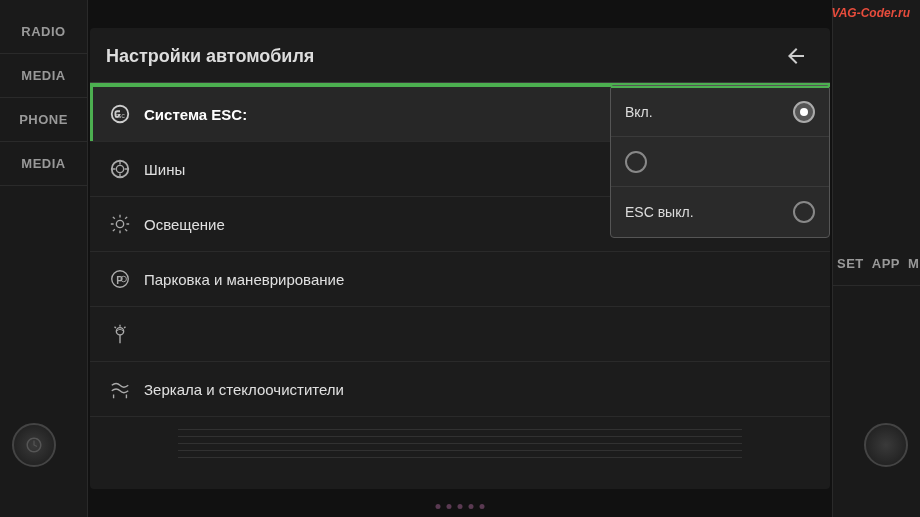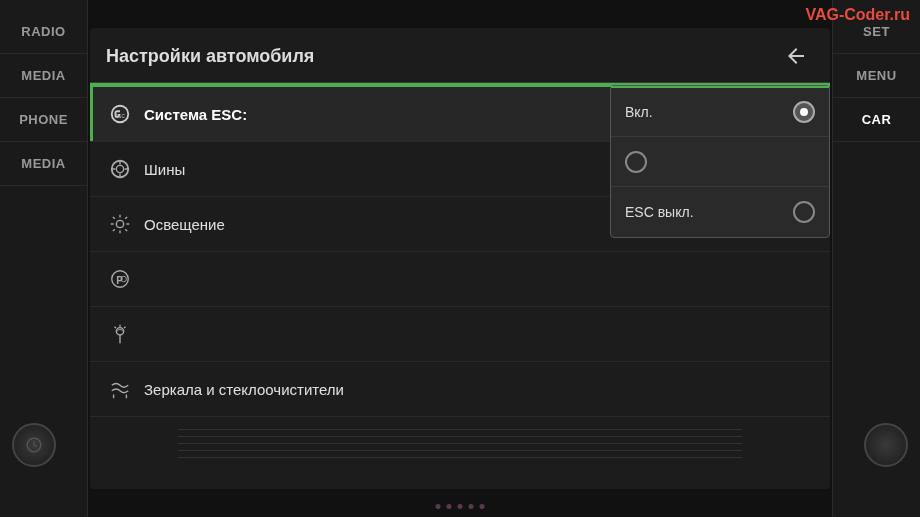--- a/index.html
+++ b/index.html
@@ -31,21 +31,22 @@
       border-radius: 4px;
       overflow: hidden;
     }
 
     
     .watermark {
       position: absolute;
       top: 6px;
       right: 10px;
       color: #ccc;
-      font-size: 16px;
+      font-size: 12px;
+      font-style: italic;
       z-index: 100;
       padding-left: 20px;
     }
     .watermark span { color: #e74c3c; font-weight: bold; }
 
     
     .left-nav {
       position: absolute;
       left: 0; top: 0; bottom: 0;
       width: 88px;
@@ -69,21 +70,21 @@
       border-bottom: 1px solid #2a2a2a;
     }
 
     
     .right-nav {
       position: absolute;
       right: 0; top: 0; bottom: 0;
       width: 88px;
       background: #1a1a1a;
       display: flex;
-      flex-direction: column;
+      flex-direction: row;
       align-items: center;
       padding-top: 10px;
       border-left: 1px solid #2a2a2a;
     }
 
     .right-nav-item {
       width: 100%;
       text-align: center;
       padding: 14px 4px;
       color: #999;
@@ -332,20 +333,21 @@
 
   <div class="left-nav">
     <div class="nav-item">RADIO</div>
     <div class="nav-item">MEDIA</div>
     <div class="nav-item">PHONE</div>
     <div class="nav-item">MEDIA</div>
   </div>
 
   <div class="right-nav">
     <div class="right-nav-item">SET</div>
+    <div class="right-nav-item">APP</div>
     <div class="right-nav-item">MENU</div>
     <div class="right-nav-item active">CAR</div>
   </div>
 
   <div class="screen">
 
     <div class="header">
       <div class="header-title">Настройки автомобиля</div>
       <div class="back-btn">
         <svg width="24" height="24" viewBox="0 0 24 24">
@@ -403,20 +405,21 @@
         </div>
 
         <div class="menu-item">
           <div class="item-icon">
             <svg width="22" height="22" viewBox="0 0 24 24">
               <circle cx="12" cy="12" r="9" stroke="#aaa" stroke-width="1.5" fill="none"></circle>
               <text x="8" y="17" font-size="11" font-weight="bold" fill="#aaa" font-family="Arial">P</text>
               <circle cx="16" cy="12" r="3" stroke="#aaa" stroke-width="1" fill="none"></circle>
             </svg>
           </div>
+          <div class="item-text">Парковка и маневрирование</div>
         </div>
 
         <div class="menu-item">
           <div class="item-icon">
             <svg width="22" height="22" viewBox="0 0 24 24">
               <circle cx="12" cy="9" r="4" stroke="#aaa" stroke-width="1.5" fill="none"></circle>
               <path d="M8 9 Q12 5 16 9" stroke="#aaa" stroke-width="1" fill="none"></path>
               <line x1="12" y1="2" x2="12" y2="4" stroke="#aaa" stroke-width="1.5"></line>
               <line x1="6" y1="4" x2="7.5" y2="5.5" stroke="#aaa" stroke-width="1.5"></line>
               <line x1="18" y1="4" x2="16.5" y2="5.5" stroke="#aaa" stroke-width="1.5"></line>

